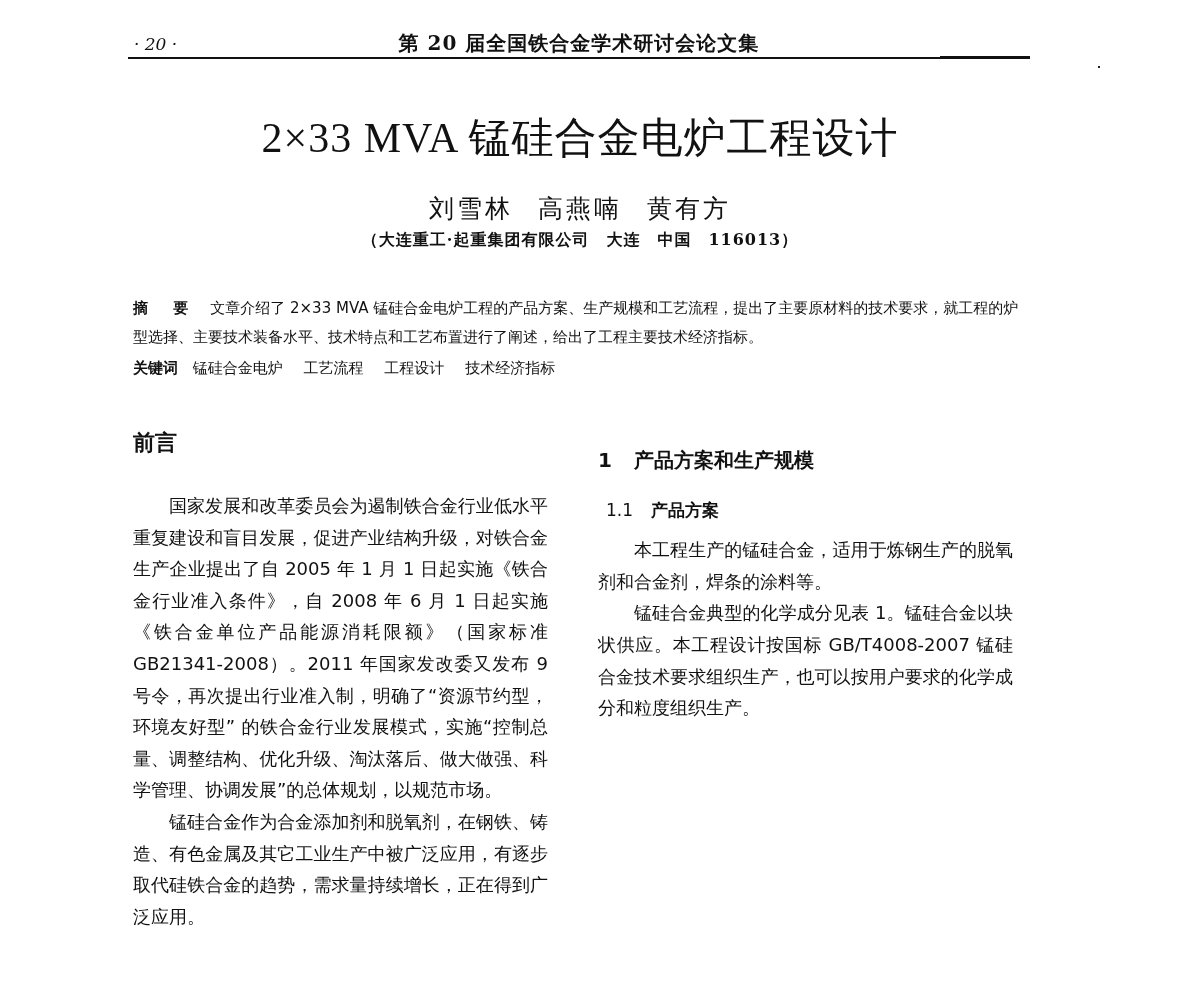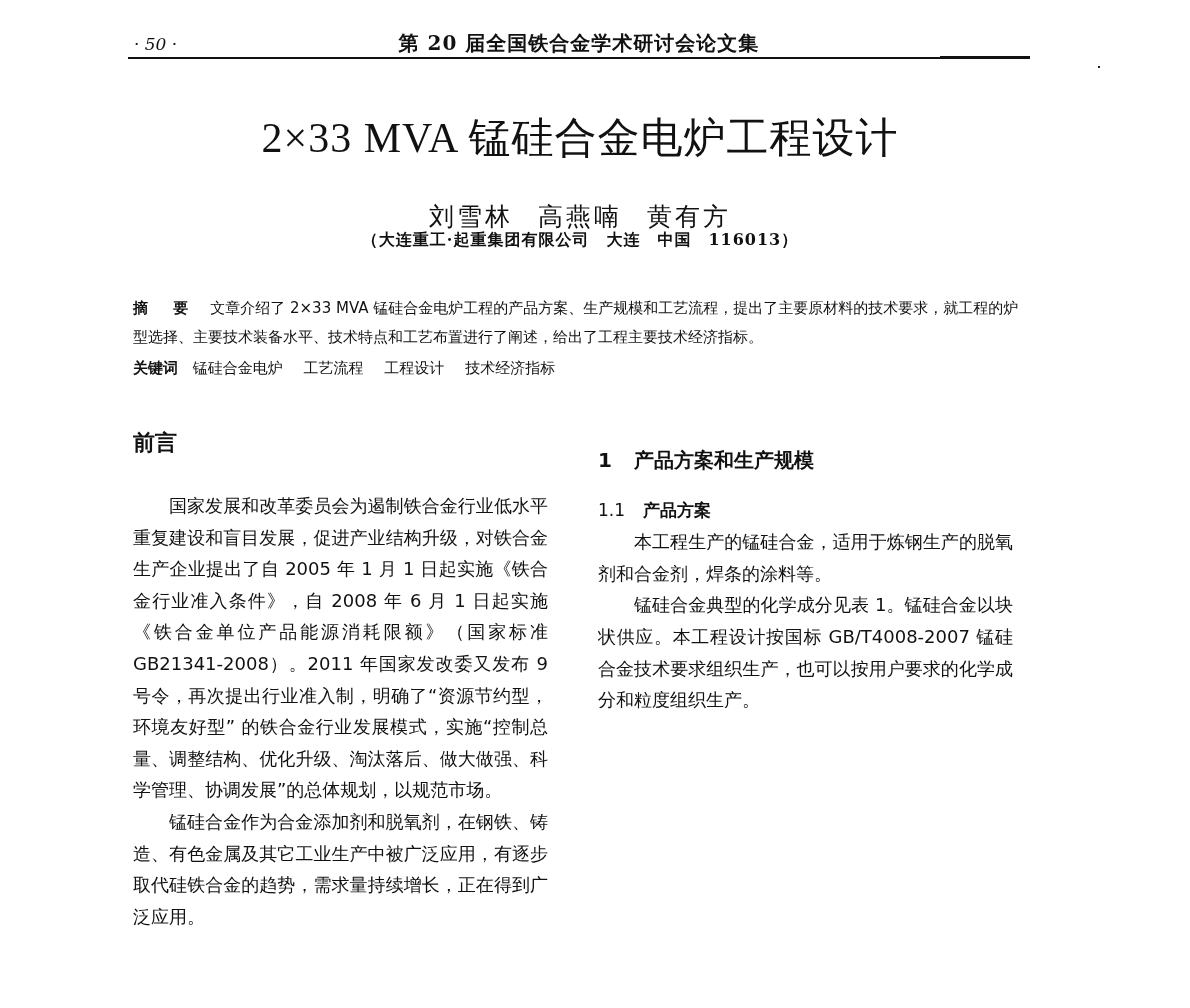--- a/index.html
+++ b/index.html
@@ -8,45 +8,45 @@
     color: #111; font-family: "DejaVu Sans", "Liberation Sans", sans-serif;
   }
   .abs { position: absolute; }
   .running-head { left: 128px; top: 30px; width: 902px; height: 30px; }
   .page-num { position: absolute; left: 6px; top: 4px; font-family: "DejaVu Serif", serif; font-style: italic; font-size: 17px; }
   .journal { position: absolute; left: 0; right: 0; top: 0; text-align: center; font-size: 20px; font-weight: bold; letter-spacing: 1px; font-family: "DejaVu Serif", serif; }
   .head-rule { position: absolute; left: 0; right: 0; top: 27px; height: 2px; background: #111; }
   .head-rule::after { content: ""; position: absolute; right: 0; top: -1px; width: 90px; height: 3px; background: #111; }
 
   .title { left: 0; width: 1160px; top: 110px; text-align: center; font-family: "Liberation Serif", "DejaVu Serif", serif; font-size: 42px; letter-spacing: 1px; }
-  .authors { left: 0; width: 1160px; top: 200px; text-align: center; font-size: 25px; font-family: "DejaVu Serif", serif; letter-spacing: 3px; word-spacing: 14px; }
+  .authors { left: 0; width: 1160px; top: 192px; text-align: center; font-size: 25px; font-family: "DejaVu Serif", serif; letter-spacing: 3px; word-spacing: 14px; }
   .affil { left: 0; width: 1160px; top: 230px; text-align: center; font-size: 16px; font-family: "DejaVu Serif", serif; font-weight: bold; letter-spacing: 1px; }
 
   .abstract { left: 133px; top: 294px; width: 900px; font-size: 15px; line-height: 29px; }
   .abstract .lbl { font-weight: bold; margin-right: 12px; letter-spacing: 10px; }
   .kw { left: 133px; top: 354px; width: 900px; font-size: 15px; line-height: 29px; }
   .kw .lbl { font-weight: bold; margin-right: 10px; }
   .kw .k { margin-right: 16px; }
 
   .col { width: 415px; font-size: 18px; line-height: 31.6px; text-align: justify; }
   .col-left { left: 133px; top: 490px; }
   .col-right { left: 598px; top: 425px; }
   .h-left { left: 133px; top: 428px; font-size: 22px; font-weight: bold; }
   .p { text-indent: 2em; margin: 0; }
   .sec1 { font-size: 20px; font-weight: bold; margin: 20px 0 18px 0; }
   .sec1 .n { margin-right: 22px; }
-  .sec11 { font-size: 17px; font-weight: bold; margin: 0; }
+  .sec11 { font-size: 17px; font-weight: bold; margin: 8px; }
   .sec11 .n { margin-right: 18px; font-weight: normal; }
   .speck { left: 1098px; top: 66px; width: 2px; height: 2px; background: #222; }
 </style>
 </head>
 <body>
 
 <div class="abs running-head">
-  <span class="page-num">· 50 ·</span>
+  <span class="page-num">· 20 ·</span>
   <div class="journal">第 20 届全国铁合金学术研讨会论文集</div>
   <div class="head-rule"></div>
 </div>
 <div class="abs speck"></div>
 
 <div class="abs title">2×33 MVA 锰硅合金电炉工程设计</div>
 <div class="abs authors">
   <span>刘雪林</span>
   <span>高燕喃</span>
   <span>黄有方</span>

